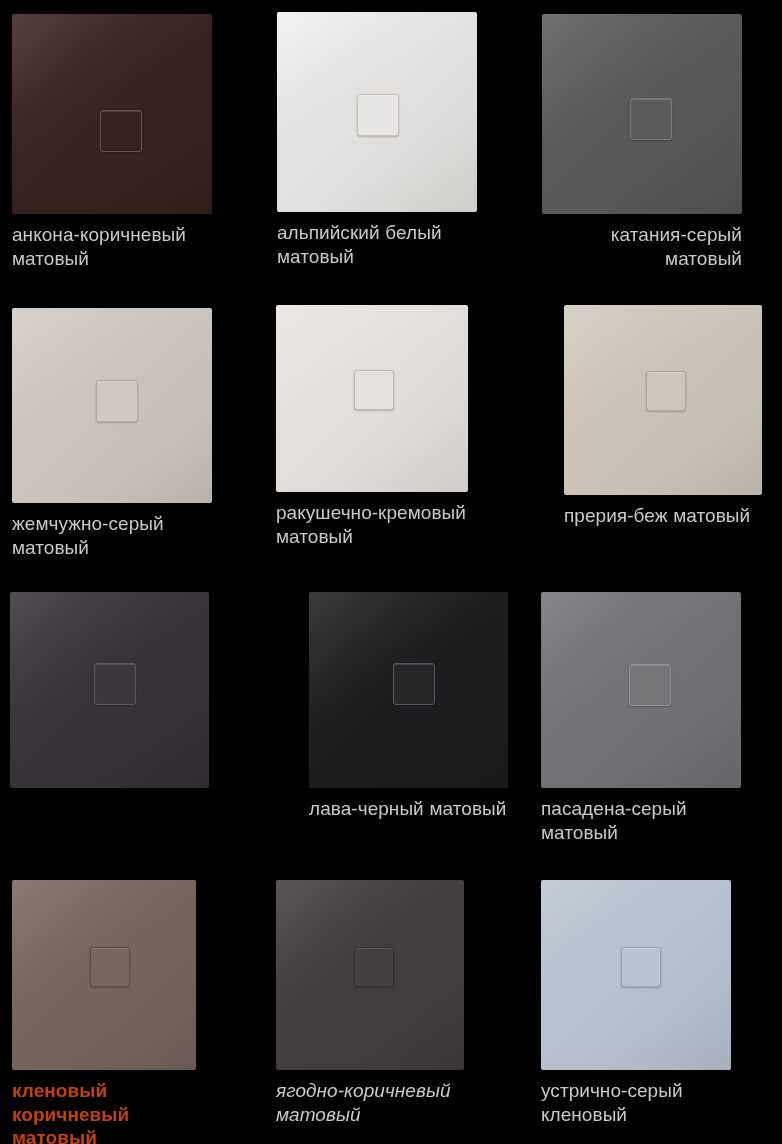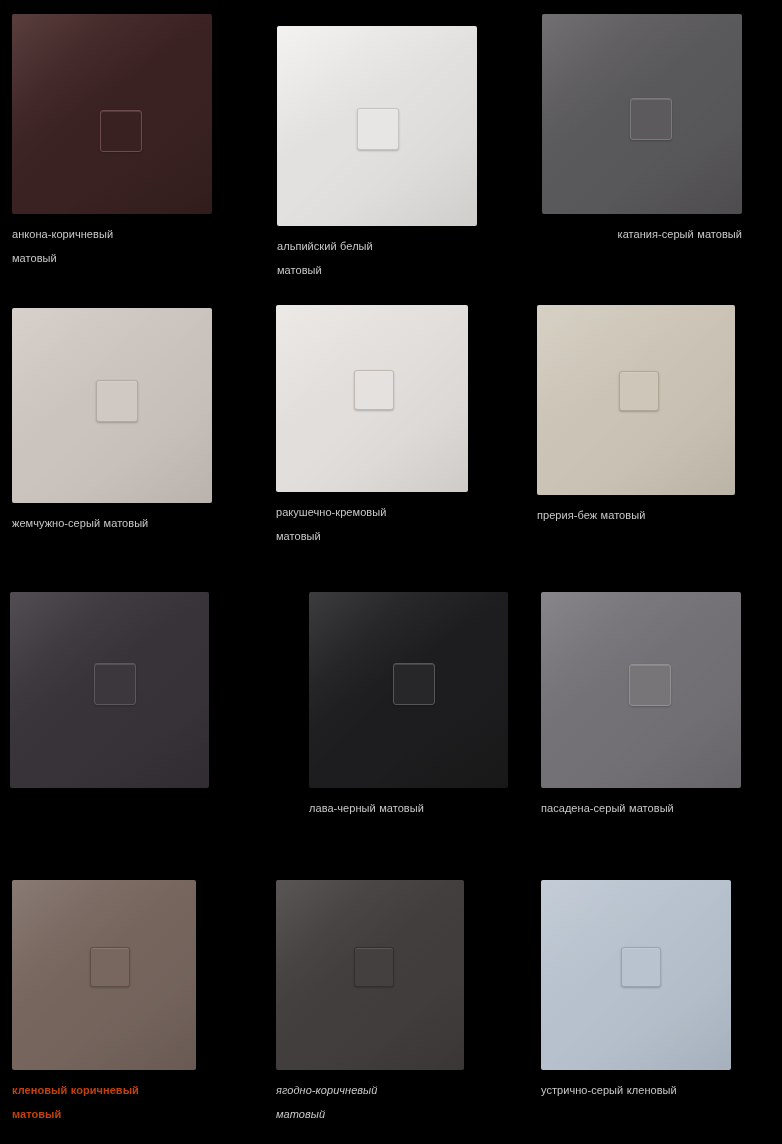--- a/index.html
+++ b/index.html
@@ -43,40 +43,40 @@
   
   .drain {
     position: absolute;
     box-sizing: border-box;
     border-radius: 3px;
   }
 
   .swatch-label {
     margin-top: 9px;
     color: #c9c9c9;
-    font-size: 11px;
+    font-size: 19px;
     line-height: 23.5px;
     letter-spacing: 0.05px;
     white-space: pre-line;
     word-spacing: 0.4px;
   }
 </style>
 </head>
 <body>
 
 <div id="swatch-grid" style="background: rgb(0, 0, 0);">
     <div class="swatch-cell" style="left: 12px; top: 14px; width: 200px;">
       <div class="swatch-tile" style="width: 200px; height: 200px; background: linear-gradient(148deg, rgb(74, 44, 44) 0%, rgb(59, 34, 34) 42%, rgb(59, 34, 34) 70%, rgb(51, 29, 29) 100%);">
         <div class="sheen" style="background: linear-gradient(135deg, rgba(255, 255, 255, 0.086) 0%, rgba(255, 255, 255, 0.02) 26%, rgba(255, 255, 255, 0) 48%, rgba(0, 0, 0, 0.05) 100%);"></div>
         <div class="drain" style="left: 88px; top: 96px; width: 42px; height: 42px; background: rgb(58, 33, 33); border: 1px solid rgb(107, 75, 75); box-shadow: rgba(255, 255, 255, 0.13) 0px 1px 0px inset, rgba(0, 0, 0, 0.22) 0px 1px 2px;"></div>
       </div>
       <div class="swatch-label" style="color: rgb(201, 201, 201);">анкона-коричневый
 матовый</div>
     </div>
-    <div class="swatch-cell" style="left: 277px; top: 26px; width: 200px;">
+    <div class="swatch-cell" style="left: 277px; top: 12px; width: 200px;">
       <div class="swatch-tile" style="width: 200px; height: 200px; background: linear-gradient(148deg, rgb(242, 241, 239) 0%, rgb(227, 225, 223) 42%, rgb(227, 225, 223) 70%, rgb(219, 217, 214) 100%);">
         <div class="sheen" style="background: linear-gradient(135deg, rgba(255, 255, 255, 0.086) 0%, rgba(255, 255, 255, 0.02) 26%, rgba(255, 255, 255, 0) 48%, rgba(0, 0, 0, 0.05) 100%);"></div>
         <div class="drain" style="left: 80px; top: 82px; width: 42px; height: 42px; background: rgb(232, 230, 228); border: 1px solid rgb(198, 195, 192); box-shadow: rgba(255, 255, 255, 0.13) 0px 1px 0px inset, rgba(0, 0, 0, 0.22) 0px 1px 2px;"></div>
       </div>
       <div class="swatch-label" style="color: rgb(201, 201, 201);">альпийский белый
 матовый</div>
     </div>
     <div class="swatch-cell" style="left: 542px; top: 14px; width: 200px; text-align: right;">
       <div class="swatch-tile" style="width: 200px; height: 200px; background: linear-gradient(148deg, rgb(100, 98, 100) 0%, rgb(89, 88, 90) 42%, rgb(89, 88, 90) 70%, rgb(82, 80, 83) 100%);">
         <div class="sheen" style="background: linear-gradient(135deg, rgba(255, 255, 255, 0.086) 0%, rgba(255, 255, 255, 0.02) 26%, rgba(255, 255, 255, 0) 48%, rgba(0, 0, 0, 0.05) 100%);"></div>
@@ -92,21 +92,21 @@
       <div class="swatch-label" style="color: rgb(201, 201, 201);">жемчужно-серый матовый</div>
     </div>
     <div class="swatch-cell" style="left: 276px; top: 305px; width: 192px;">
       <div class="swatch-tile" style="width: 192px; height: 187px; background: linear-gradient(148deg, rgb(234, 231, 228) 0%, rgb(226, 222, 219) 42%, rgb(226, 222, 219) 70%, rgb(218, 214, 210) 100%);">
         <div class="sheen" style="background: linear-gradient(135deg, rgba(255, 255, 255, 0.086) 0%, rgba(255, 255, 255, 0.02) 26%, rgba(255, 255, 255, 0) 48%, rgba(0, 0, 0, 0.05) 100%);"></div>
         <div class="drain" style="left: 78px; top: 65px; width: 40px; height: 40px; background: rgb(229, 225, 222); border: 1px solid rgb(193, 184, 177); box-shadow: rgba(255, 255, 255, 0.13) 0px 1px 0px inset, rgba(0, 0, 0, 0.22) 0px 1px 2px;"></div>
       </div>
       <div class="swatch-label" style="color: rgb(201, 201, 201);">ракушечно-кремовый
 матовый</div>
     </div>
-    <div class="swatch-cell" style="left: 537px; top: 305px; width: 198px;">
+    <div class="swatch-cell" style="left: 564px; top: 305px; width: 198px;">
       <div class="swatch-tile" style="width: 198px; height: 190px; background: linear-gradient(148deg, rgb(211, 204, 191) 0%, rgb(203, 196, 182) 42%, rgb(203, 196, 182) 70%, rgb(196, 189, 175) 100%);">
         <div class="sheen" style="background: linear-gradient(135deg, rgba(255, 255, 255, 0.086) 0%, rgba(255, 255, 255, 0.02) 26%, rgba(255, 255, 255, 0) 48%, rgba(0, 0, 0, 0.05) 100%);"></div>
         <div class="drain" style="left: 82px; top: 66px; width: 40px; height: 40px; background: rgb(205, 198, 185); border: 1px solid rgb(176, 167, 150); box-shadow: rgba(255, 255, 255, 0.13) 0px 1px 0px inset, rgba(0, 0, 0, 0.22) 0px 1px 2px;"></div>
       </div>
       <div class="swatch-label" style="color: rgb(201, 201, 201);">прерия-беж матовый</div>
     </div>
     <div class="swatch-cell" style="left: 10px; top: 592px; width: 199px;">
       <div class="swatch-tile" style="width: 199px; height: 196px; background: linear-gradient(148deg, rgb(66, 60, 67) 0%, rgb(56, 51, 57) 42%, rgb(56, 51, 57) 70%, rgb(50, 46, 51) 100%);">
         <div class="sheen" style="background: linear-gradient(135deg, rgba(255, 255, 255, 0.086) 0%, rgba(255, 255, 255, 0.02) 26%, rgba(255, 255, 255, 0) 48%, rgba(0, 0, 0, 0.05) 100%);"></div>
         <div class="drain" style="left: 84px; top: 71px; width: 42px; height: 42px; background: rgb(60, 55, 61); border: 1px solid rgb(93, 86, 95); box-shadow: rgba(255, 255, 255, 0.13) 0px 1px 0px inset, rgba(0, 0, 0, 0.22) 0px 1px 2px;"></div>

